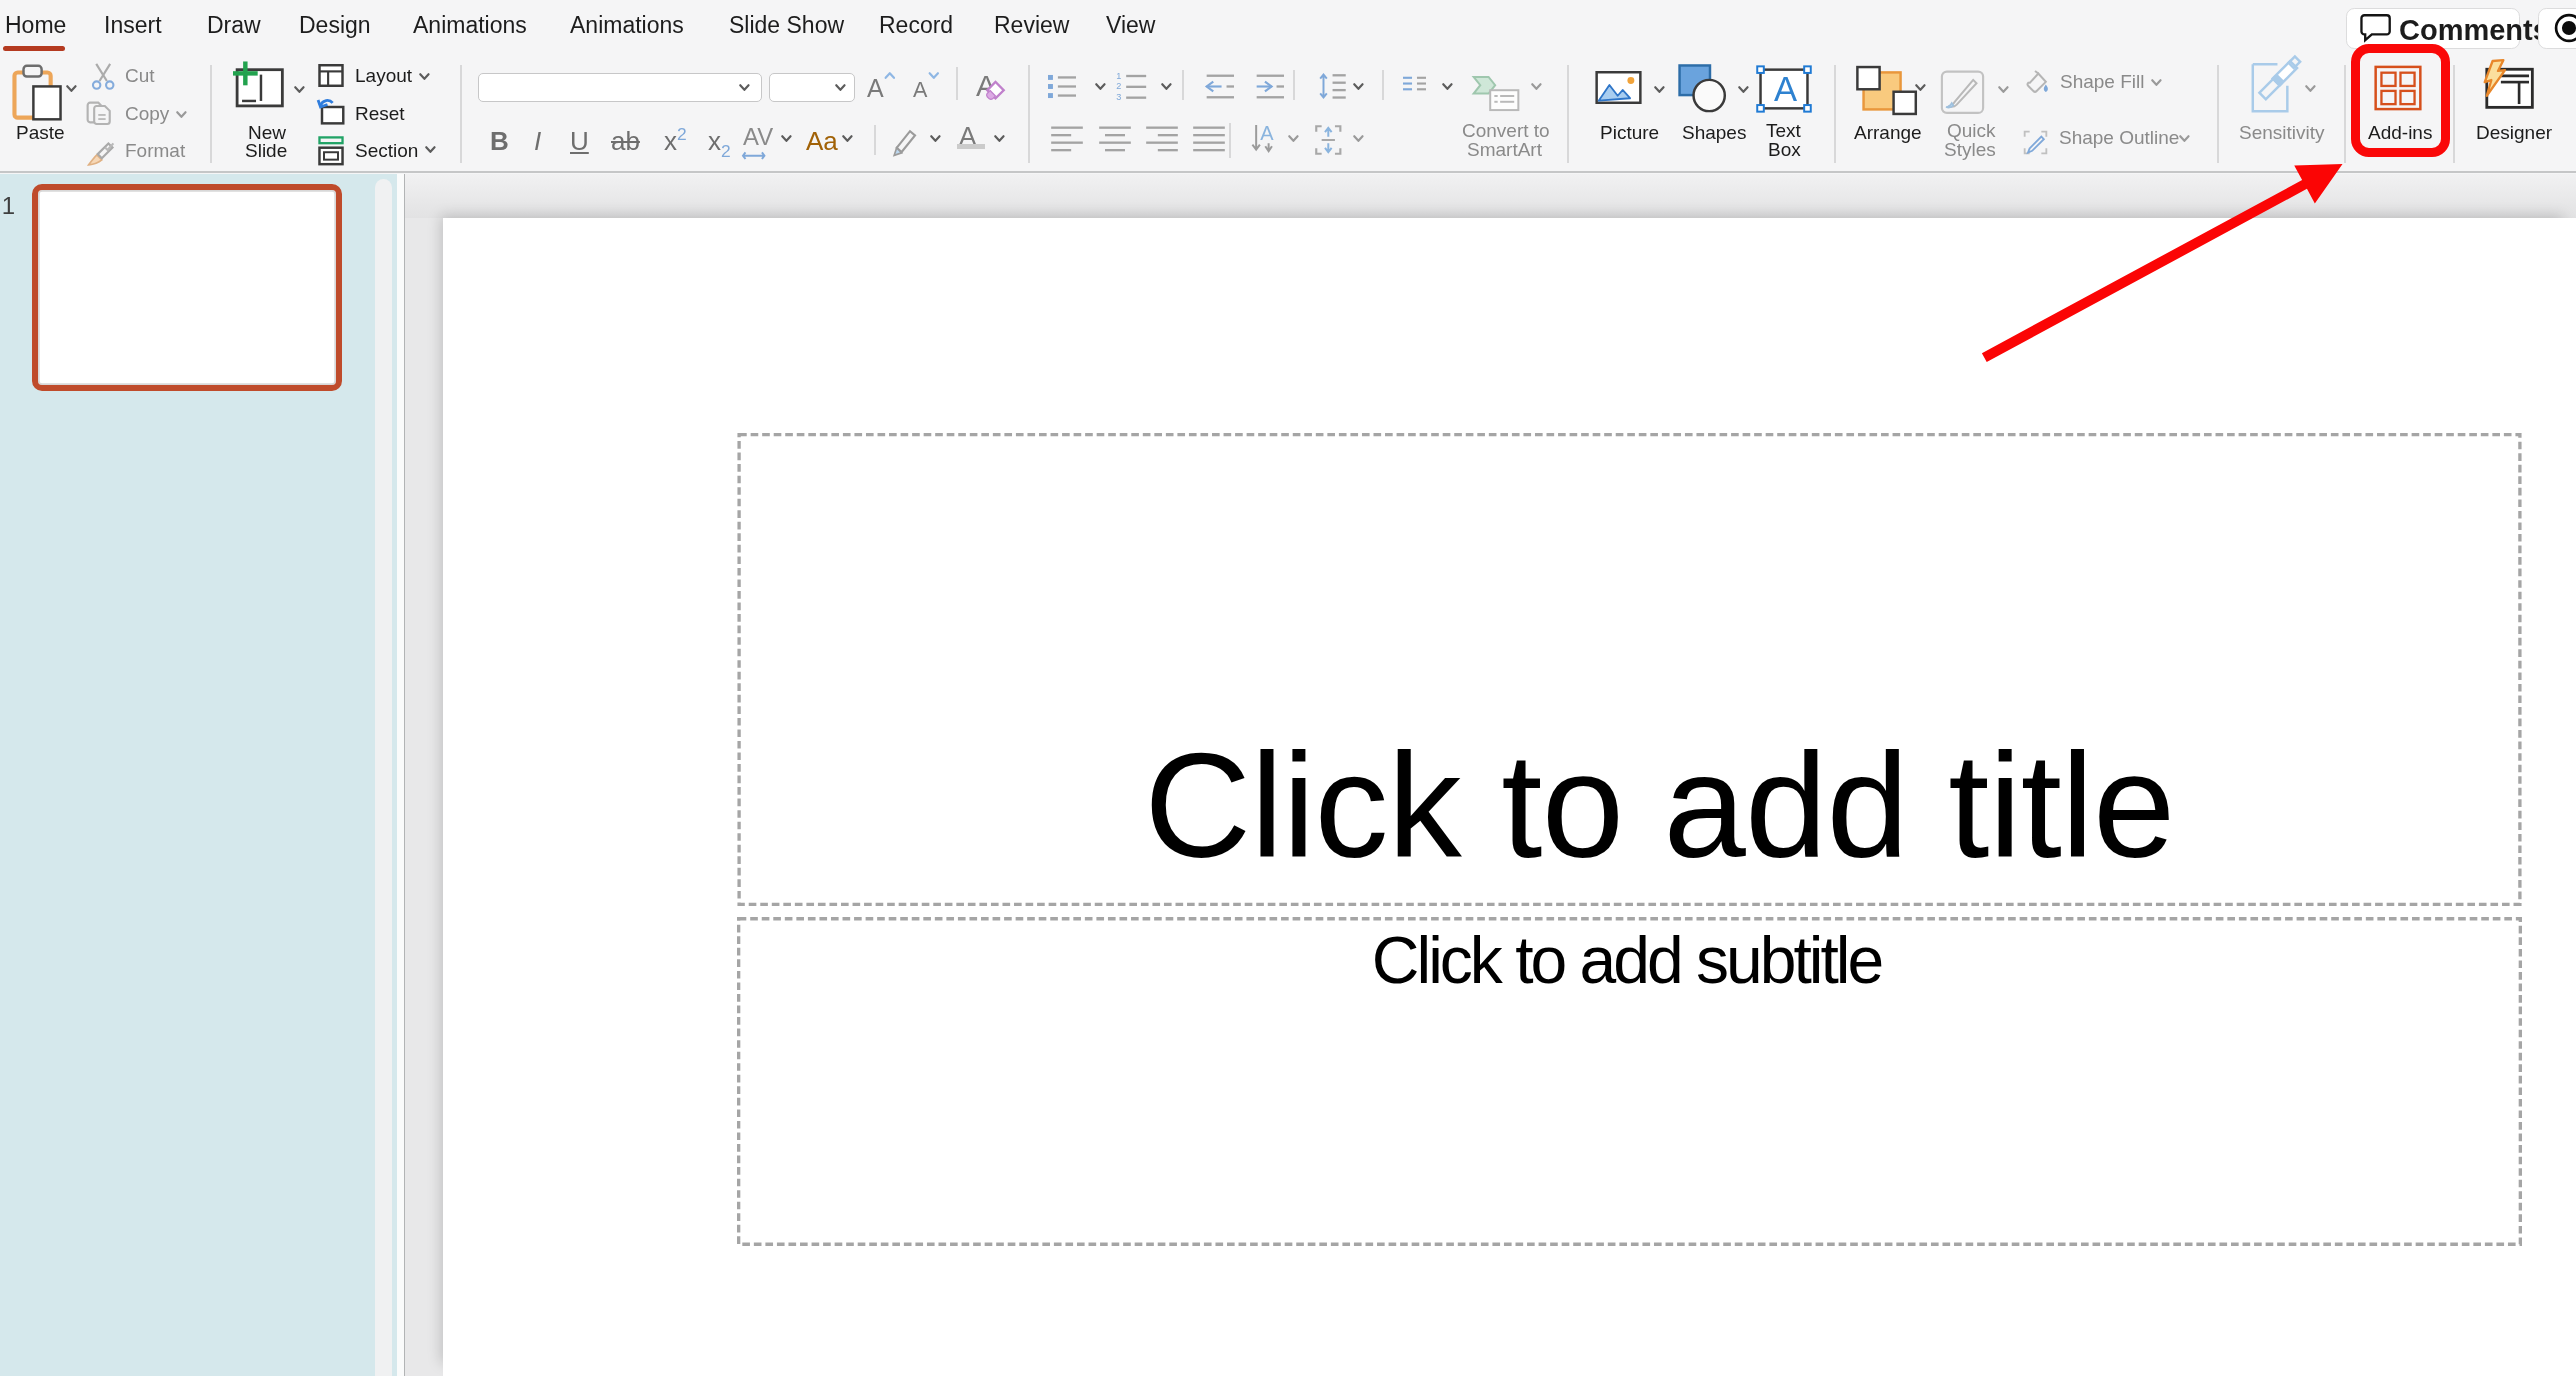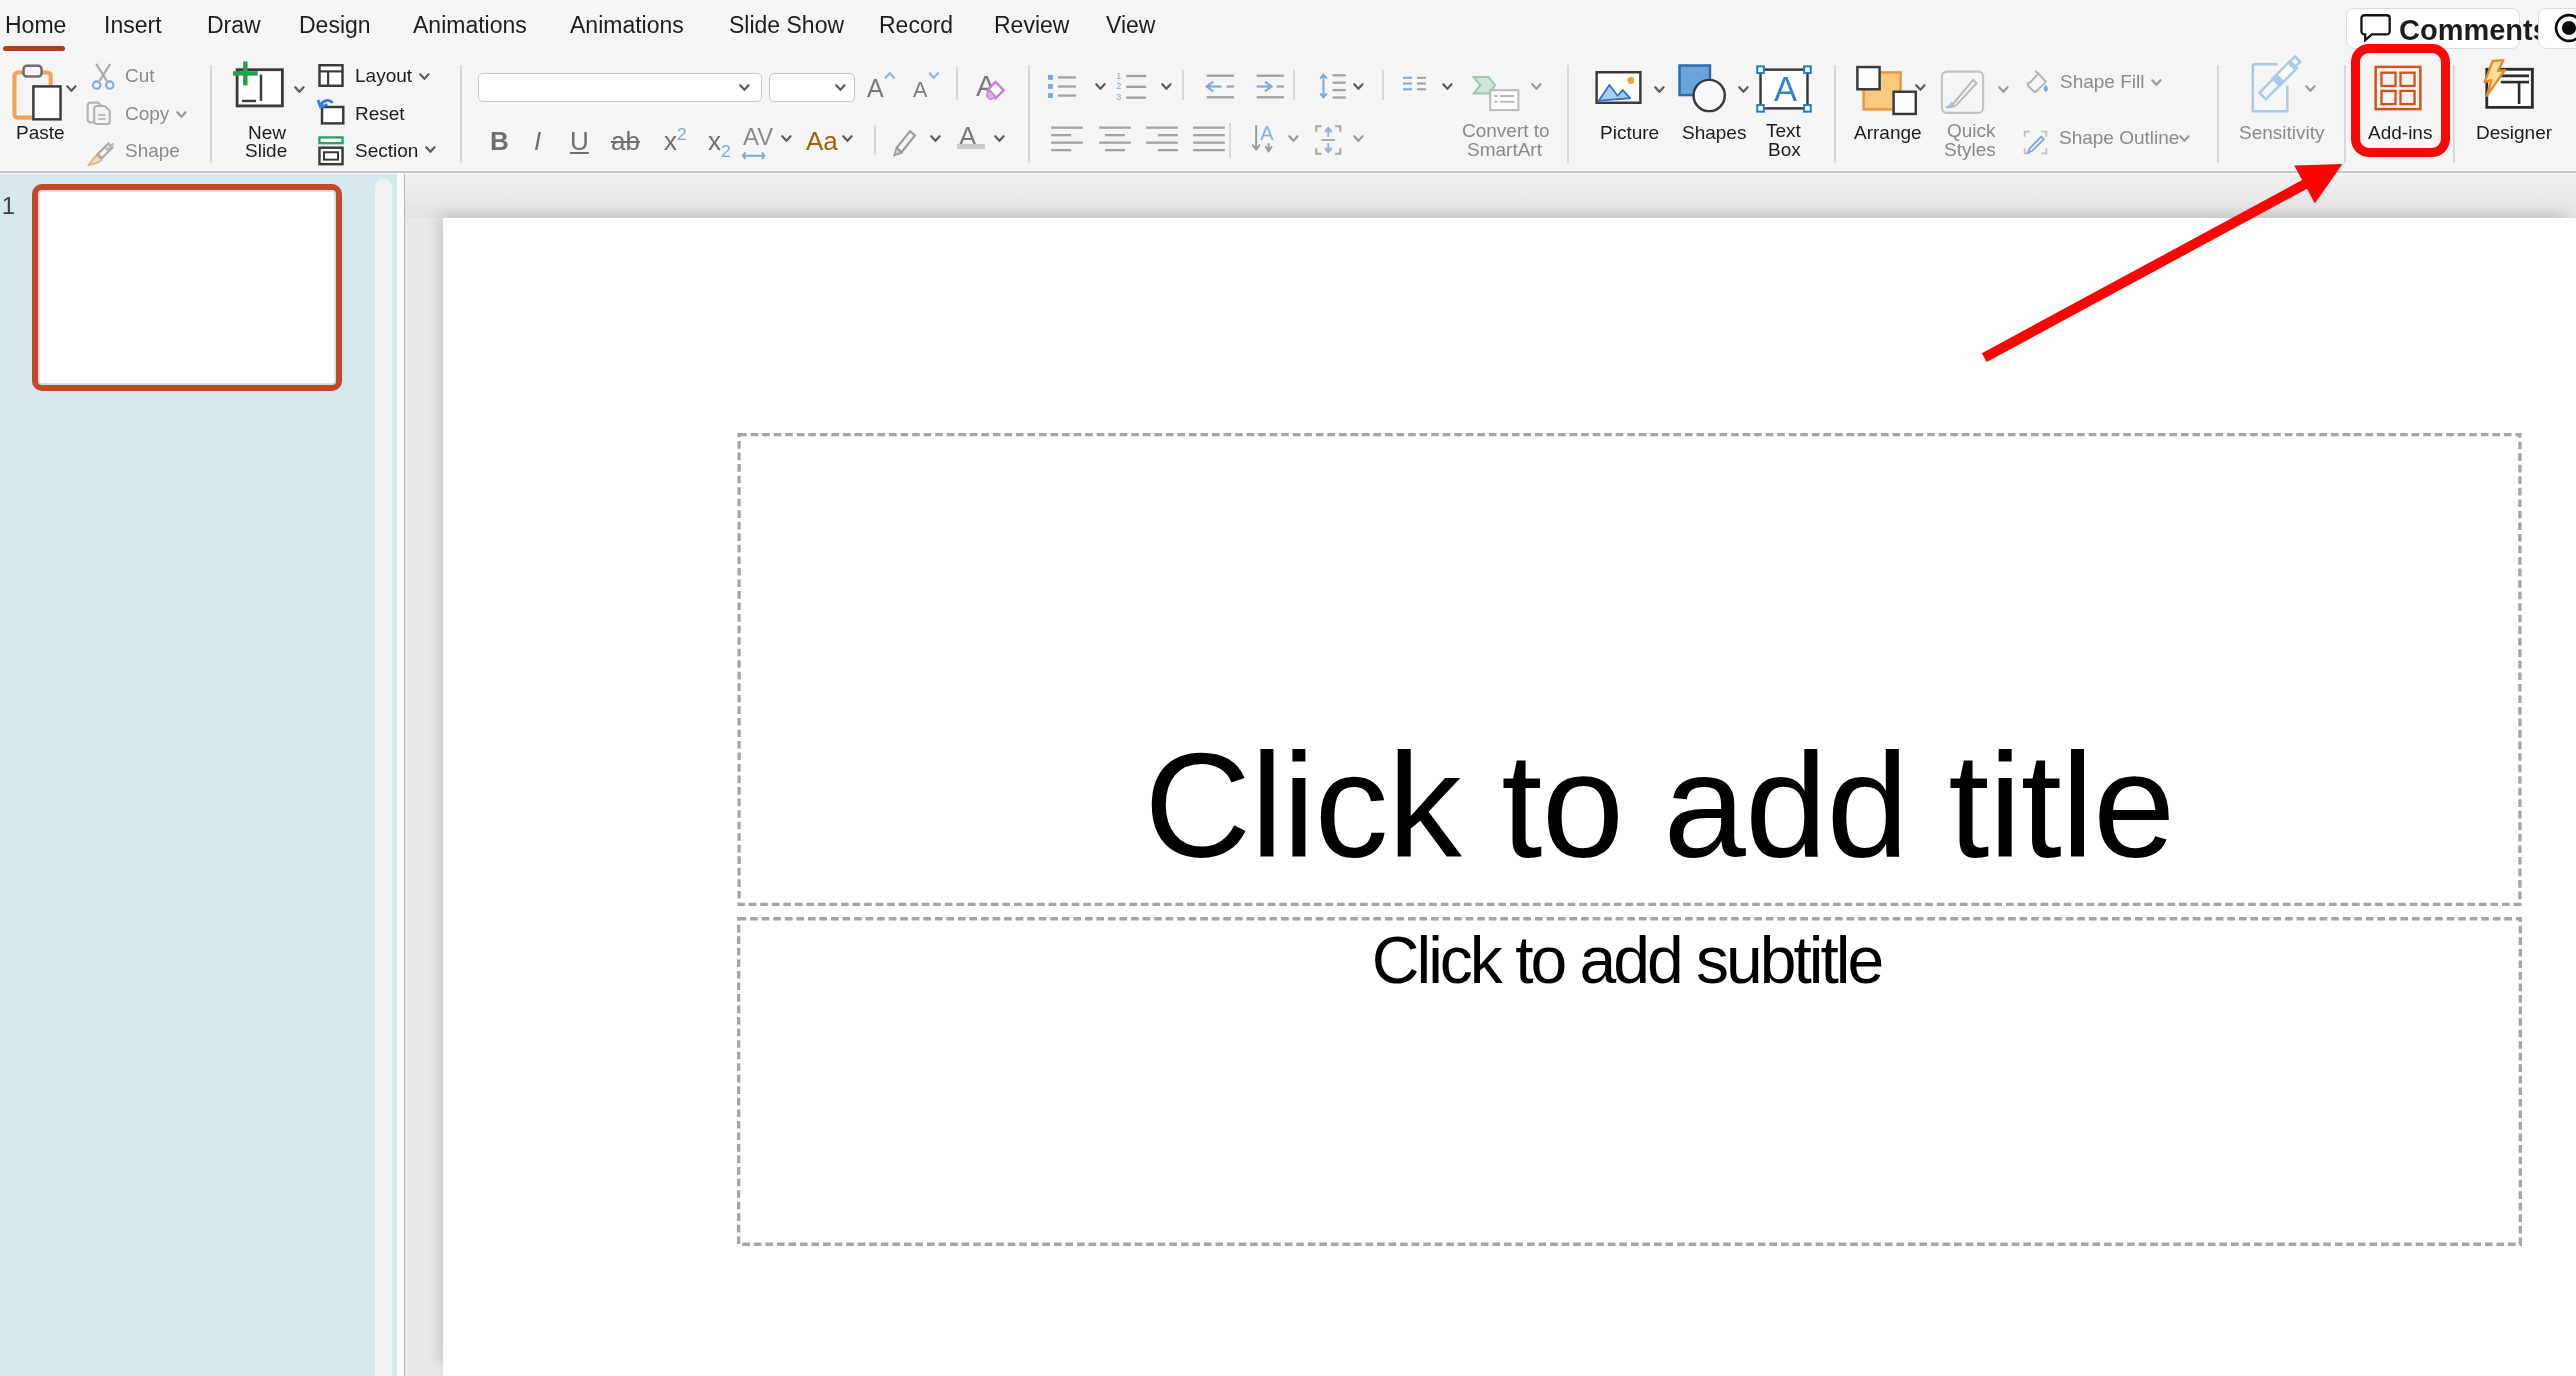--- a/index.html
+++ b/index.html
@@ -67,21 +67,21 @@
   <div class="glbl" style="left:125px;top:103px;">Copy</div>
   <svg style="left:176px;top:111px;" width="10.8" height="7.5" viewBox="0 0 13 9">
     <polyline points="1.5,1.5 6.5,7 11.5,1.5" fill="none" stroke="#9a9a9a" stroke-width="2.6" stroke-linecap="round" stroke-linejoin="round"></polyline>
   </svg>
 
   <svg style="left:87px;top:140px;" width="28" height="26.6" viewBox="0 0 34 32">
     <path d="M2 30 q6 -8 10 -12 l6 6 q-6 5 -16 6 z" fill="#f6d7b6" stroke="#e0b183" stroke-width="2"></path>
     <path d="M13 17 L26 4 l5 5 -13 13 z" fill="none" stroke="#a9a9a9" stroke-width="2.6"></path>
     <path d="M22 9 l3 3 7 -8" fill="none" stroke="#b9b9b9" stroke-width="2.6"></path>
   </svg>
-  <div class="glbl" style="left:125px;top:140px;">Shape</div>
+  <div class="glbl" style="left:125px;top:140px;">Format</div>
 
   <div class="divv" style="left:210px;top:65px;height:98px;"></div>
 
   <svg style="left:233px;top:61px;" width="51" height="47" viewBox="0 0 62 56">
     <rect x="5" y="10" width="55" height="44" fill="#fff" stroke="#3a3a3a" stroke-width="3.4"></rect>
     <line x1="34" y1="16" x2="34" y2="48" stroke="#3a3a3a" stroke-width="3"></line>
     <line x1="11" y1="48" x2="28" y2="48" stroke="#3a3a3a" stroke-width="3"></line>
     <line x1="15" y1="0" x2="15" y2="29" stroke="#22a24e" stroke-width="5.4"></line>
     <line x1="0" y1="14.5" x2="30" y2="14.5" stroke="#22a24e" stroke-width="5.4"></line>
   </svg>

